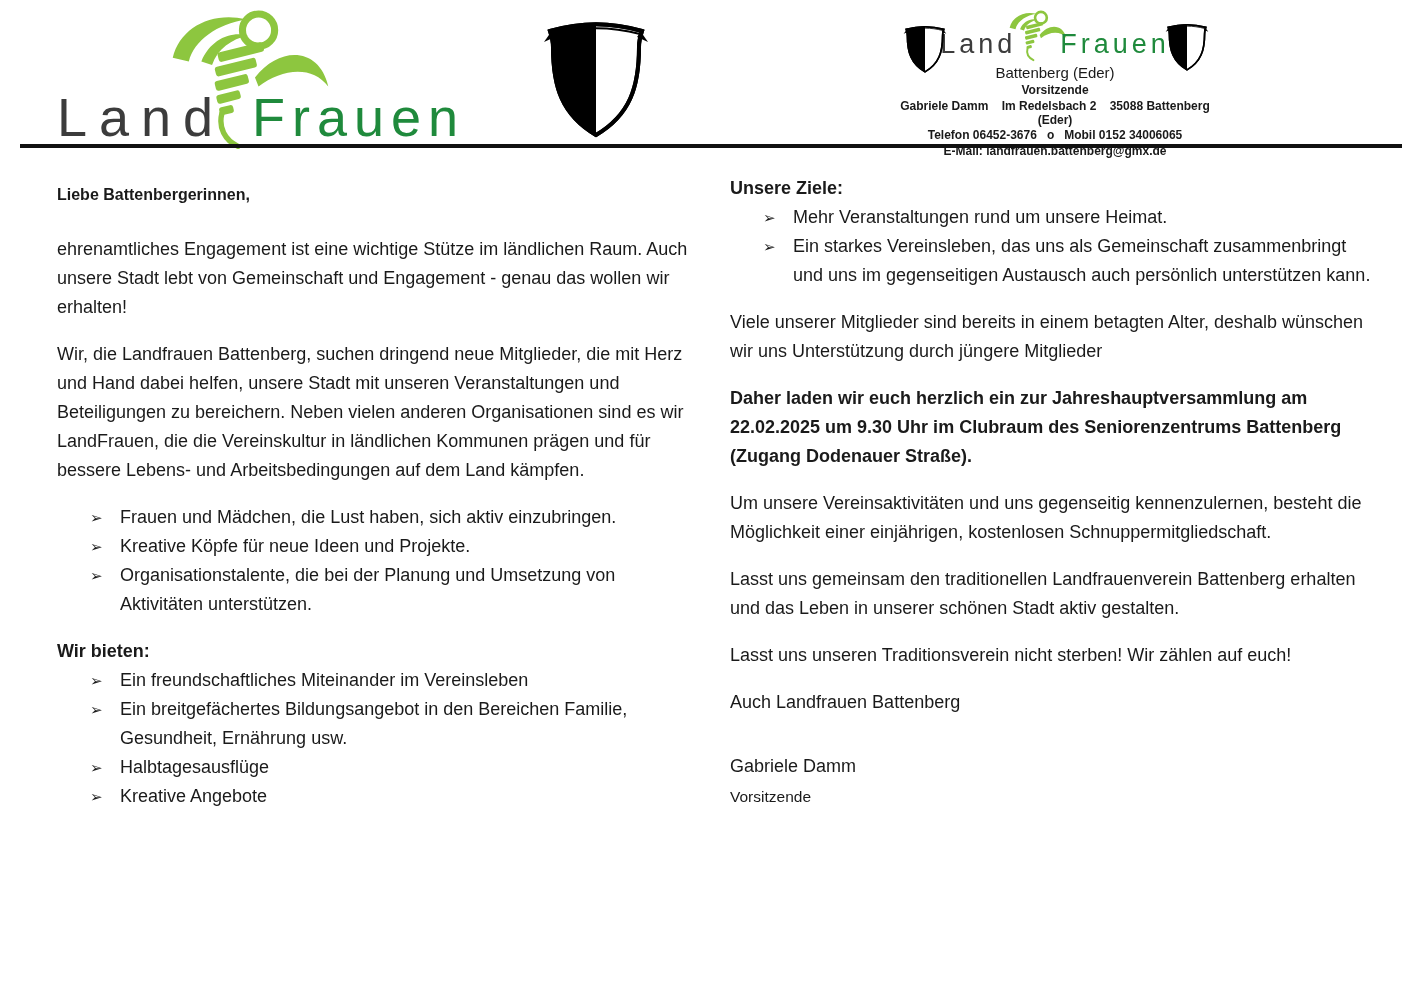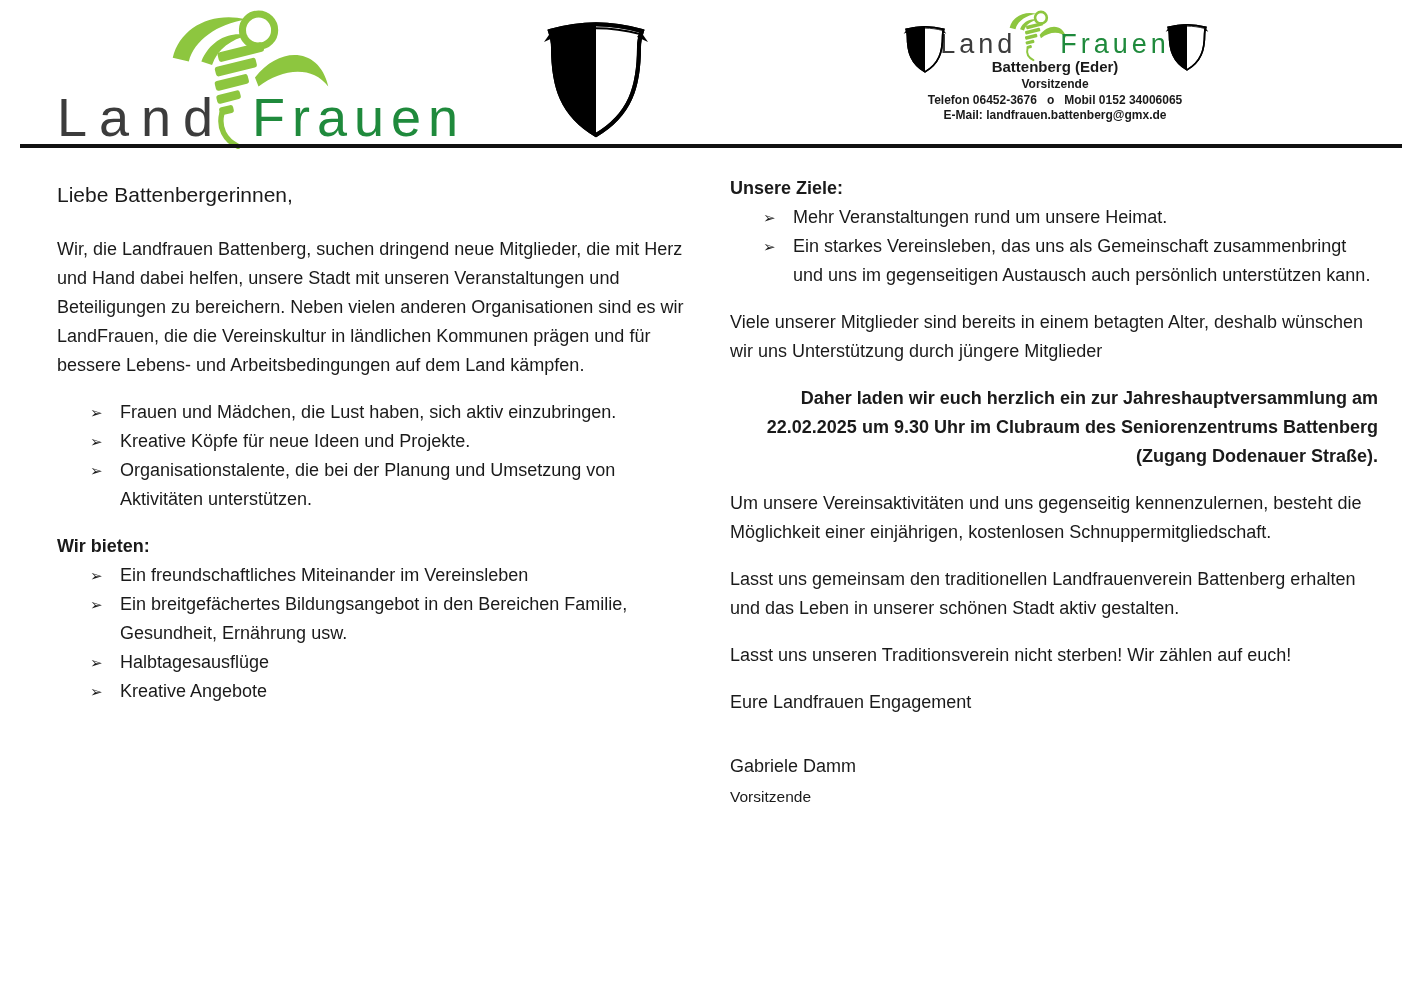--- a/index.html
+++ b/index.html
@@ -34,32 +34,32 @@
   }
   .hr-shield-left  { position:absolute; left:14px;  top:16px; width:46px; height:54px; }
   .hr-shield-right { position:absolute; right:12px; top:14px; width:46px; height:54px; }
   .hr-logo-row {
     display:flex; justify-content:center; align-items:flex-end; height:52px;
   }
   .hr-logo-land, .hr-logo-frauen { font-size:27px; line-height:1; letter-spacing:4px; }
   .hr-logo-land  { color:#3c3c3c; }
   .hr-logo-frauen{ color:#1f8a3c; }
   .hr-logo-bee { width:62px; height:54px; margin:0 -9px -4px -9px; }
-  .hr-locality { font-size:15px; font-weight:700; margin-top:0; }
+  .hr-locality { font-size:15px; font-weight:400; margin-top:6px; }
   .hr-role     { font-size:12px; font-weight:700; margin-top:2px; }
   .hr-line     { font-size:12px; font-weight:700; margin-top:1.5px; }
 
   
   .col { position:absolute; top:168px; font-size:18px; line-height:29px; }
   .col-left  { left:57px;  width:640px; }
   .col-right { left:730px; width:648px; }
 
-  .salutation { font-size:21px; font-weight:400; margin:12px 0 26px 0; }
+  .salutation { font-size:16px; font-weight:700; margin:12px 0 26px 0; }
   .para   { margin:0 0 18px 0; }
-  .para-b { margin:0 0 18px 0; font-weight:700;text-align:right; }
+  .para-b { margin:0 0 18px 0; font-weight:700; }
   .sec-h  { font-weight:700; margin:0; }
   .blist  { list-style:none; margin:0 0 18px 0; }
   .blist li { display:flex; align-items:flex-start; }
   .bm { flex:0 0 30px; margin-left:33px; font-size:15px; line-height:29px; color:#1a1a1a; }
   .bt { flex:1 1 auto; }
 
   .closing   { margin:14px 0 0 0; }
   .sig-name  { margin:35px 0 0 0; }
   .sig-role  { margin:1px 0 0 0; font-size:15.5px; }
   .goals-head{ margin-top:6px; }
@@ -113,29 +113,31 @@
       </svg>
     <div class="hr-logo-row">
       <span class="hr-logo-land">Land</span>
       <svg class="hr-logo-bee">
           <use href="#bee"></use>
         </svg>
       <span class="hr-logo-frauen">Frauen</span>
     </div>
     <div class="hr-locality">Battenberg (Eder)</div>
     <div class="hr-role">Vorsitzende</div>
+    <div class="hr-line">Gabriele Damm&nbsp;&nbsp;&nbsp;&nbsp;Im Redelsbach 2&nbsp;&nbsp;&nbsp;&nbsp;35088 Battenberg (Eder)</div>
     <div class="hr-line">Telefon 06452-3676&nbsp;&nbsp;&nbsp;o&nbsp;&nbsp;&nbsp;Mobil 0152 34006065</div>
     <div class="hr-line">E-Mail: landfrauen.battenberg@gmx.de</div>
   </div>
 
   <div class="header-rule"></div>
 
   <section class="col col-left">
     <h1 class="salutation">Liebe Battenbergerinnen,</h1>
 
+    <p class="para">ehrenamtliches Engagement ist eine wichtige Stütze im ländlichen Raum. Auch unsere Stadt lebt von Gemeinschaft und Engagement - genau das wollen wir erhalten!</p>
     <p class="para">Wir, die Landfrauen Battenberg, suchen dringend neue Mitglieder, die mit Herz und Hand dabei helfen, unsere Stadt mit unseren Veranstaltungen und Beteiligungen zu bereichern. Neben vielen anderen Organisationen sind es wir LandFrauen, die die Vereinskultur in ländlichen Kommunen prägen und für bessere Lebens- und Arbeitsbedingungen auf dem Land kämpfen.</p>
 
     <ul class="blist">
       <li>
           <span class="bm">➢</span>
           <span class="bt">Frauen und Mädchen, die Lust haben, sich aktiv einzubringen.</span>
         </li>
       <li>
           <span class="bm">➢</span>
           <span class="bt">Kreative Köpfe für neue Ideen und Projekte.</span>
@@ -181,18 +183,18 @@
     </ul>
 
     <p class="para">Viele unserer Mitglieder sind bereits in einem betagten Alter, deshalb wünschen wir uns Unterstützung durch jüngere Mitglieder</p>
 
     <p class="para-b">Daher laden wir euch herzlich ein zur Jahreshauptversammlung am 22.02.2025 um 9.30 Uhr im Clubraum des Seniorenzentrums Battenberg (Zugang Dodenauer Straße).</p>
 
     <p class="para">Um unsere Vereinsaktivitäten und uns gegenseitig kennenzulernen, besteht die Möglichkeit einer einjährigen, kostenlosen Schnuppermitgliedschaft.</p>
     <p class="para">Lasst uns gemeinsam den traditionellen Landfrauenverein Battenberg erhalten und das Leben in unserer schönen Stadt aktiv gestalten.</p>
     <p class="para">Lasst uns unseren Traditionsverein nicht sterben! Wir zählen auf euch!</p>
 
-    <p class="closing">Eure Landfrauen Engagement</p>
+    <p class="closing">Auch Landfrauen Battenberg</p>
     <p class="sig-name">Gabriele Damm</p>
     <p class="sig-role">Vorsitzende</p>
   </section>
 
 </div>
 
 </body></html>

